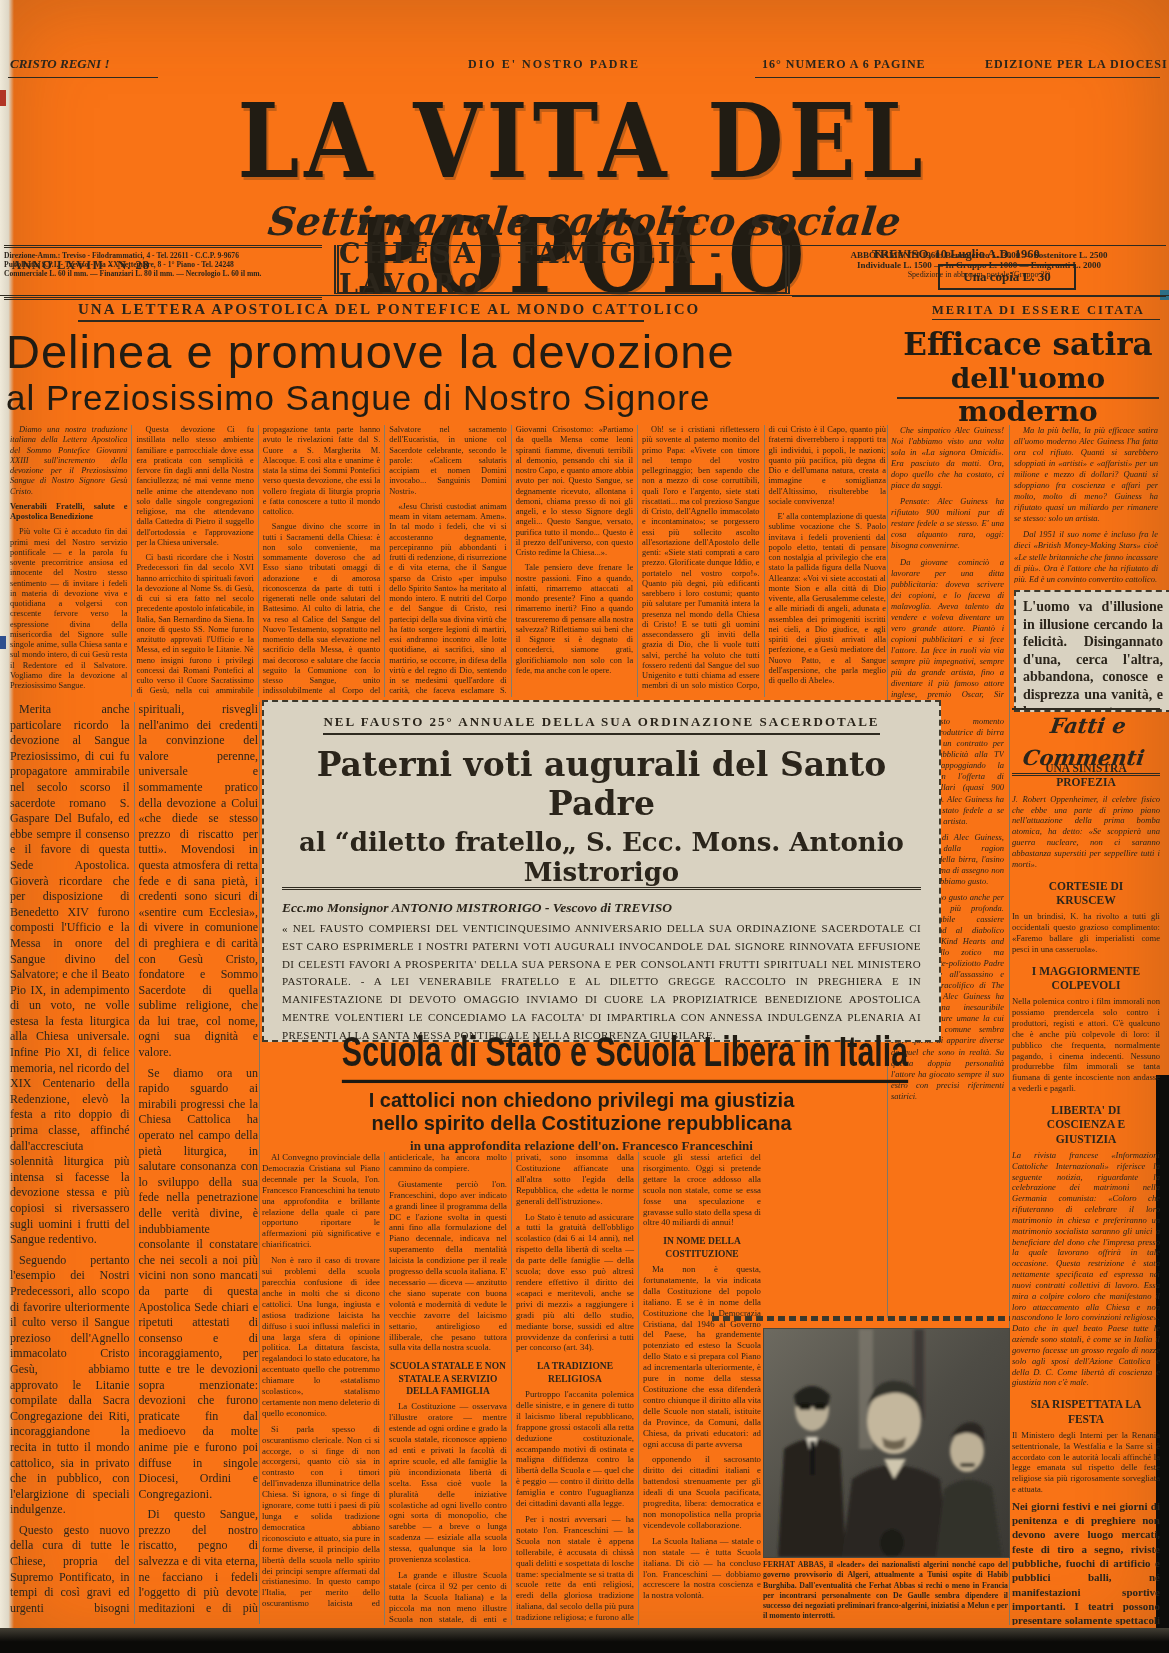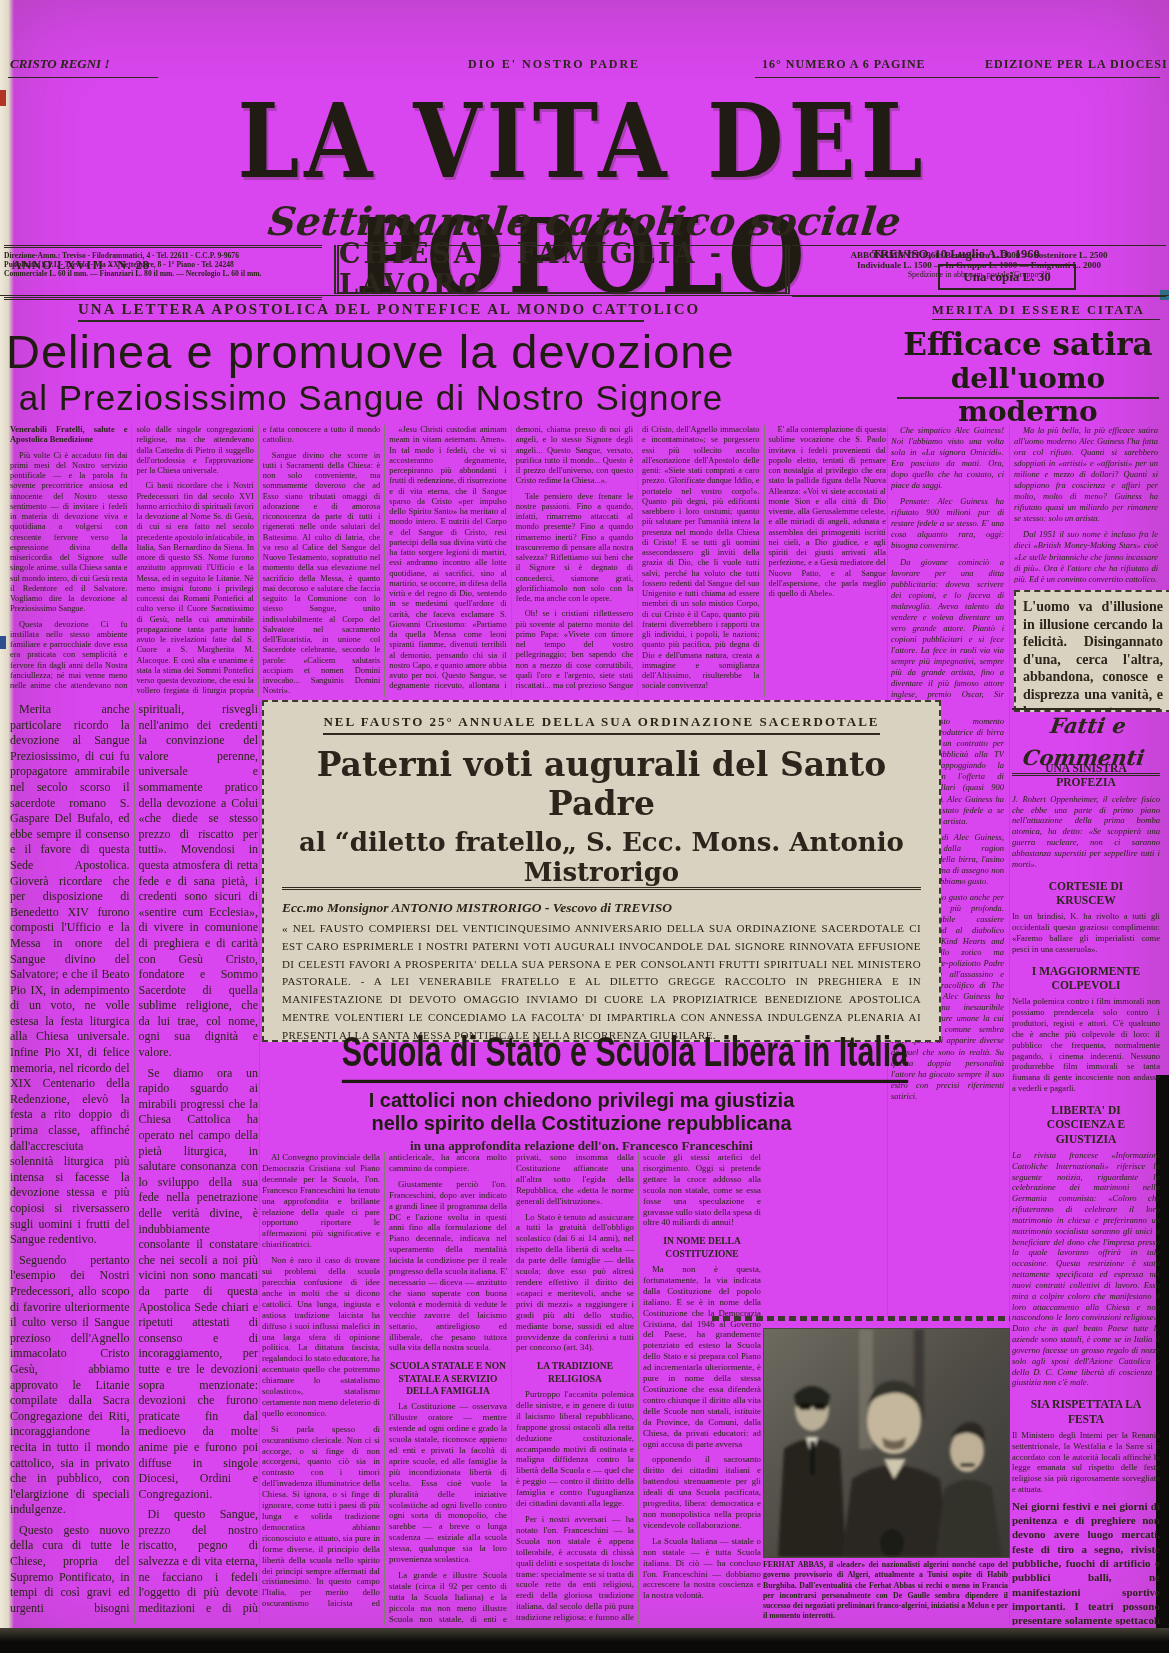--- a/index.html
+++ b/index.html
@@ -1,17 +1,17 @@
 <!DOCTYPE html>
 <html><head>
 <meta charset="utf-8">
 <style>
   html,body{margin:0;padding:0;background:#1a1815;}
   #page{position:relative;width:1169px;height:1653px;margin:0 auto;
-        background:#d946ef;overflow:hidden;
+        background:#f97316;overflow:hidden;
         font-family:"Liberation Serif",serif;color:#2b251b;
         box-shadow:inset 0 0 90px rgba(70,58,34,.28);}
   .abs{position:absolute;}
   .zone{position:absolute;overflow:hidden;}
   .cols{column-gap:9px;column-rule:1px solid #837d6d;column-fill:auto;
         text-align:justify;font-size:8.6px;line-height:1.22;}
   .cols p,.onecol p{margin:0 0 5px;text-indent:9px;}
   .ital{font-style:italic;}
   .subb{font-weight:bold;text-indent:0 !important;}
   .sign{text-align:right;font-weight:bold;font-style:normal;}
@@ -68,29 +68,30 @@
   <div class="abs" style="left:792px;top:245px;width:374px;height:46px;border-top:1px solid #2e2a20;border-bottom:1px solid #2e2a20;padding-top:4px;text-align:center;">
     <div style="font-size:9px;font-weight:bold;">ABBONAMENTI 1960: Benemerito L. 3000 — Sostenitore L. 2500</div>
     <div style="font-size:9px;font-weight:bold;">Individuale L. 1500 — In Gruppo L. 1000 — Emigranti L. 2000</div>
     <div style="font-size:8px;">Spedizione in abbonam. postale (Gruppo 2°)</div>
   </div>
   <div class="rule" style="left:0;top:295px;width:1169px;height:1px;"></div>
 
   <div class="abs kick" style="left:78px;top:301px;">UNA LETTERA APOSTOLICA DEL PONTEFICE AL MONDO CATTOLICO</div>
   <div class="rule" style="left:78px;top:320px;width:566px;height:2px;"></div>
   <div class="abs sans mono-dark" style="left:6px;top:324px;width:730px;font-size:47px;letter-spacing:1px;">Delinea e promuove la devozione</div>
-  <div class="abs sans mono-dark" style="left:6px;top:378px;width:730px;font-size:35px;letter-spacing:1px;text-align:center;">al Preziosissimo Sangue di Nostro Signore</div>
+  <div class="abs sans mono-dark" style="left:6px;top:378px;width:730px;font-size:35px;letter-spacing:1px;">al Preziosissimo Sangue di Nostro Signore</div>
 
   <div class="abs" style="left:932px;top:303px;font-weight:bold;font-size:12.5px;letter-spacing:2px;">MERITA DI ESSERE CITATA</div>
   <div class="rule" style="left:932px;top:319px;width:228px;height:1px;"></div>
   <div class="abs mono-dark" style="left:893px;top:326px;width:270px;text-align:center;font-family:'DejaVu Serif',serif;font-weight:bold;font-size:31px;">Efficace satira</div>
   <div class="abs mono-dark" style="left:893px;top:362px;width:270px;text-align:center;font-family:'DejaVu Serif',serif;font-weight:bold;font-size:28px;">dell'uomo moderno</div>
   <div class="rule" style="left:897px;top:397px;width:262px;height:2px;"></div>
 
   <div class="zone cols" style="left:10px;top:425px;width:876px;height:272px;column-count:7;font-size:8.4px;">
+    <p class="ital">Diamo una nostra traduzione italiana della Lettera Apostolica del Sommo Pontefice Giovanni XXIII sull'incremento della devozione per il Preziosissimo Sangue di Nostro Signore Gesù Cristo.</p>
     <p class="subb">Venerabili Fratelli, salute e Apostolica Benedizione</p>
     <p>Più volte Ci è accaduto fin dai primi mesi del Nostro servizio pontificale — e la parola fu sovente precorritrice ansiosa ed innocente del Nostro stesso sentimento — di invitare i fedeli in materia di devozione viva e quotidiana a volgersi con crescente fervore verso la espressione divina della misericordia del Signore sulle singole anime, sulla Chiesa santa e sul mondo intero, di cui Gesù resta il Redentore ed il Salvatore. Vogliamo dire la devozione al Preziosissimo Sangue.</p>
     <p>Questa devozione Ci fu instillata nello stesso ambiente familiare e parrocchiale dove essa era praticata con semplicità e fervore fin dagli anni della Nostra fanciullezza; né mai venne meno nelle anime che attendevano non solo dalle singole congregazioni religiose, ma che attendevano dalla Cattedra di Pietro il suggello dell'ortodossia e l'approvazione per la Chiesa universale.</p>
     <p>Ci basti ricordare che i Nostri Predecessori fin dal secolo XVI hanno arricchito di spirituali favori la devozione al Nome Ss. di Gesù, di cui si era fatto nel secolo precedente apostolo infaticabile, in Italia, San Bernardino da Siena. In onore di questo SS. Nome furono anzitutto approvati l'Ufficio e la Messa, ed in seguito le Litanie. Nè meno insigni furono i privilegi concessi dai Romani Pontefici al culto verso il Cuore Sacratissimo di Gesù, nella cui ammirabile propagazione tanta parte hanno avuto le rivelazioni fatte dal S. Cuore a S. Margherita M. Alacoque. E così alta e unanime è stata la stima dei Sommi Pontefici verso questa devozione, che essi la vollero fregiata di liturgia propria e fatta conoscere a tutto il mondo cattolico.</p>
     <p>Sangue divino che scorre in tutti i Sacramenti della Chiesa: è non solo conveniente, ma sommamente doveroso che ad Esso siano tributati omaggi di adorazione e di amorosa riconoscenza da parte di tutti i rigenerati nelle onde salutari del Battesimo. Al culto di latria, che va reso al Calice del Sangue del Nuovo Testamento, soprattutto nel momento della sua elevazione nel sacrificio della Messa, è quanto mai decoroso e salutare che faccia seguito la Comunione con lo stesso Sangue, unito indissolubilmente al Corpo del Salvatore nel sacramento dell'Eucaristia, in unione col Sacerdote celebrante, secondo le parole: «Calicem salutaris accipiam et nomen Domini invocabo... Sanguinis Domini Nostri».</p>
     <p>«Jesu Christi custodiat animam meam in vitam aeternam. Amen». In tal modo i fedeli, che vi si accosteranno degnamente, percepiranno più abbondanti i frutti di redenzione, di risurrezione e di vita eterna, che il Sangue sparso da Cristo «per impulso dello Spirito Santo» ha meritato al mondo intero. E nutriti del Corpo e del Sangue di Cristo, resi partecipi della sua divina virtù che ha fatto sorgere legioni di martiri, essi andranno incontro alle lotte quotidiane, ai sacrifici, sino al martirio, se occorre, in difesa della virtù e del regno di Dio, sentendo in se medesimi quell'ardore di carità, che faceva esclamare S. Giovanni Crisostomo: «Partiamo da quella Mensa come leoni spiranti fiamme, divenuti terribili al demonio, pensando chi sia il nostro Capo, e quanto amore abbia avuto per noi. Questo Sangue, se degnamente ricevuto, allontana i demoni, chiama presso di noi gli angeli, e lo stesso Signore degli angeli... Questo Sangue, versato, purifica tutto il mondo... Questo è il prezzo dell'universo, con questo Cristo redime la Chiesa...».</p>
     <p>Tale pensiero deve frenare le nostre passioni. Fino a quando, infatti, rimarremo attaccati al mondo presente? Fino a quando rimarremo inerti? Fino a quando trascureremo di pensare alla nostra salvezza? Riflettiamo sui beni che il Signore si è degnato di concederci, siamone grati, glorifichiamolo non solo con la fede, ma anche con le opere.</p>
     <p>Oh! se i cristiani riflettessero più sovente al paterno monito del primo Papa: «Vivete con timore nel tempo del vostro pellegrinaggio; ben sapendo che non a mezzo di cose corruttibili, quali l'oro e l'argento, siete stati riscattati... ma col prezioso Sangue di Cristo, dell'Agnello immacolato e incontaminato»; se porgessero essi più sollecito ascolto all'esortazione dell'Apostolo delle genti: «Siete stati comprati a caro prezzo. Glorificate dunque Iddio, e portatelo nel vostro corpo!». Quanto più degni, più edificanti sarebbero i loro costumi; quanto più salutare per l'umanità intera la presenza nel mondo della Chiesa di Cristo! E se tutti gli uomini assecondassero gli inviti della grazia di Dio, che li vuole tutti salvi, perché ha voluto che tutti fossero redenti dal Sangue del suo Unigenito e tutti chiama ad essere membri di un solo mistico Corpo, di cui Cristo è il Capo, quanto più fraterni diverrebbero i rapporti tra gli individui, i popoli, le nazioni; quanto più pacifica, più degna di Dio e dell'umana natura, creata a immagine e somiglianza dell'Altissimo, risulterebbe la sociale convivenza!</p>
     <p>E' alla contemplazione di questa sublime vocazione che S. Paolo invitava i fedeli provenienti dal popolo eletto, tentati di pensare con nostalgia al privilegio che era stato la pallida figura della Nuova Alleanza: «Voi vi siete accostati al monte Sion e alla città di Dio vivente, alla Gerusalemme celeste, e alle miriadi di angeli, adunata e assemblea dei primogeniti iscritti nei cieli, a Dio giudice, e agli spiriti dei giusti arrivati alla perfezione, e a Gesù mediatore del Nuovo Patto, e al Sangue dell'aspersione, che parla meglio di quello di Abele».</p>
 

